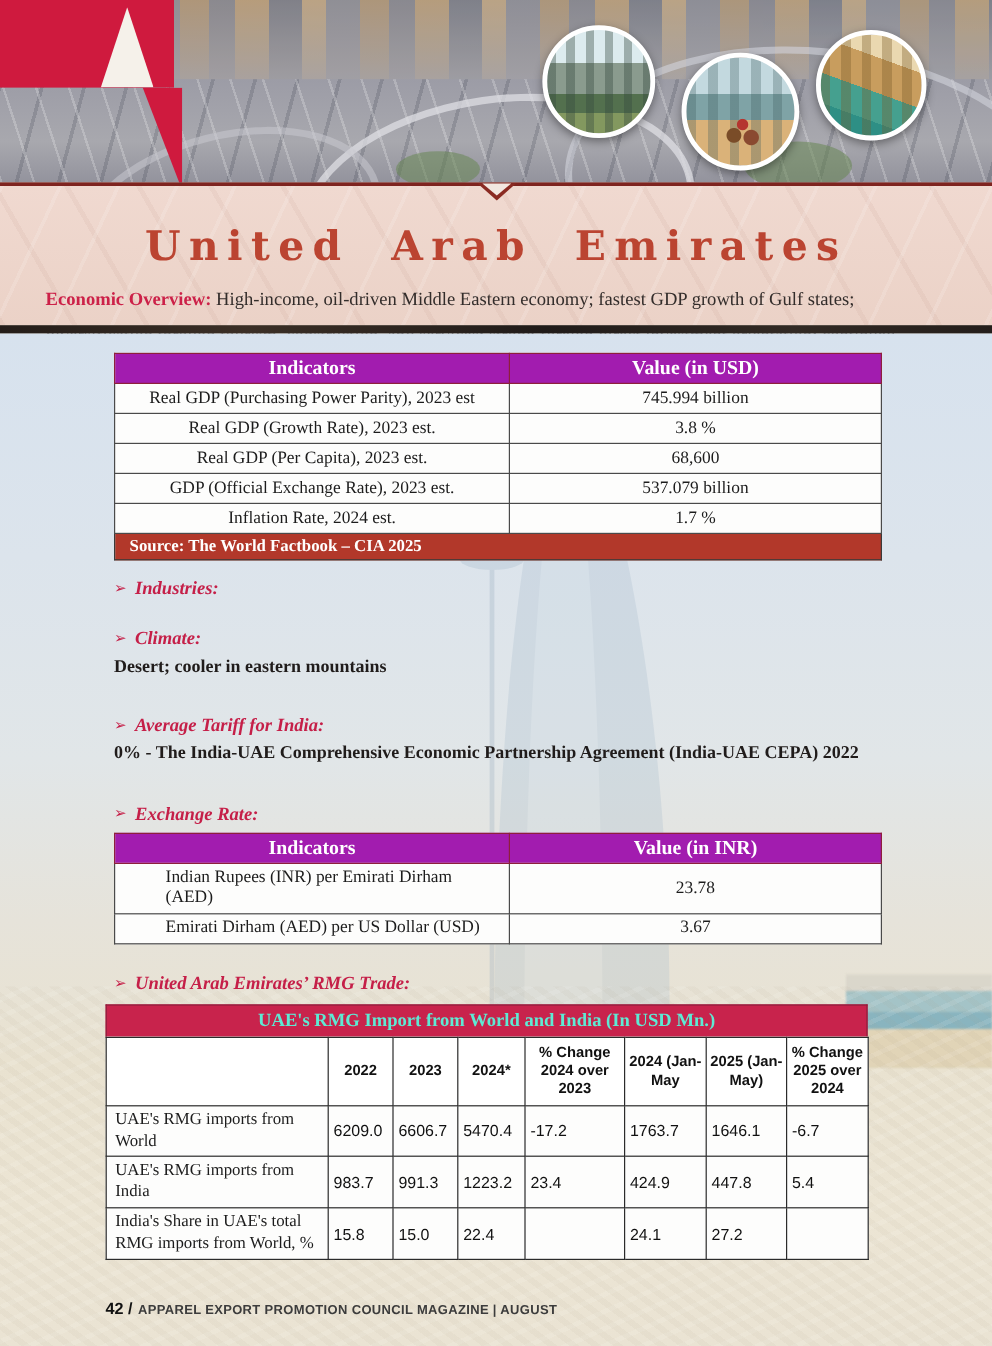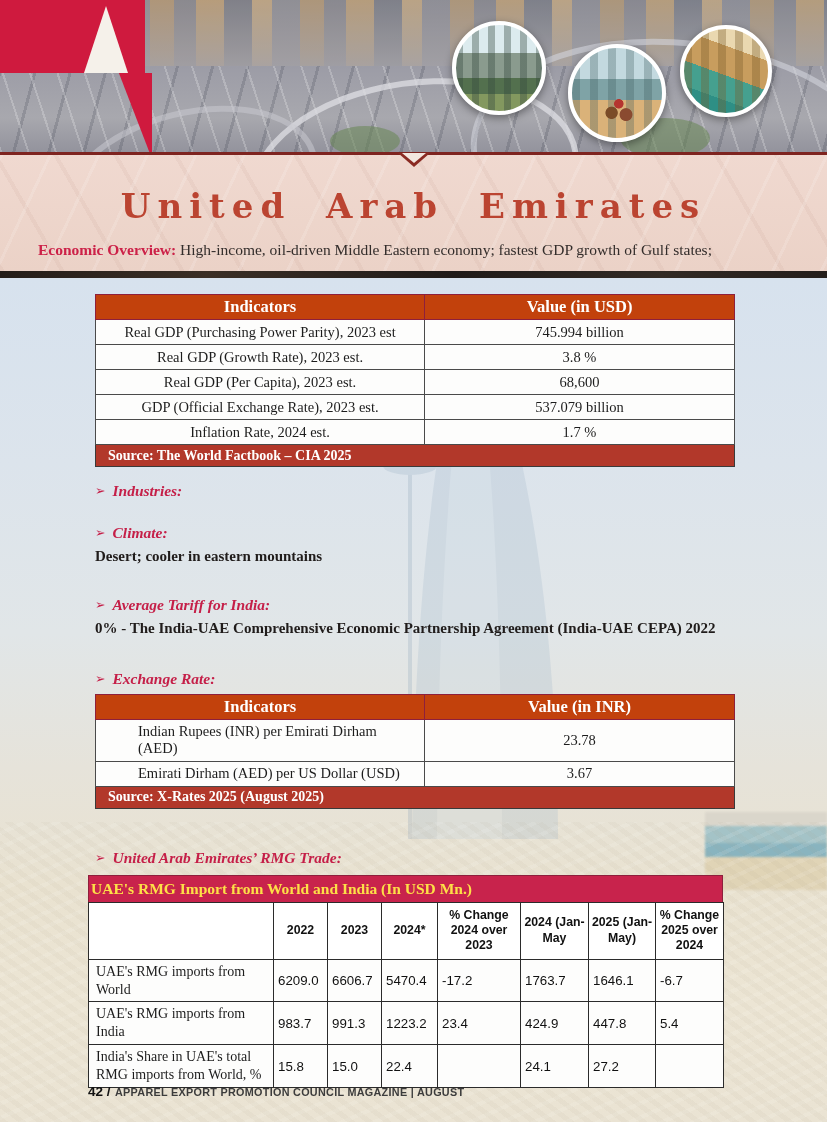--- a/index.html
+++ b/index.html
@@ -112,33 +112,33 @@
   .inner { position:relative; padding:10px 92px 0 95px; }
 
   .sec-h { color:#c51f48; font-weight:bold; font-style:italic; font-size:15.5px; }
   .sec-h .arrow { font-style:normal; font-family:"DejaVu Sans", sans-serif;
     font-size:12.5px; margin-right:7px; position:relative; top:-1px; }
   .body-bold { font-weight:bold; color:#201c1b; font-size:15px; line-height:1.72; }
 
   
   table.datatable { border-collapse:collapse; width:640px; background:#fdfdfc;
     border:1.6px solid #3a3a3a; }
-  table.datatable th { background:#c2410c; color:#ffffff; font-size:16.5px; font-weight:bold;
+  table.datatable th { background:#a21caf; color:#ffffff; font-size:16.5px; font-weight:bold;
     padding:2px 4px; border:1.6px solid #8e1f3c; }
   table.datatable td { border:1.6px solid #4a4a4a; font-size:14.5px; text-align:center;
     padding:3.5px 8px; color:#1c1c1c; }
   table.datatable tr.srcrow td { background:#b2382a; color:#ffffff; font-weight:bold;
     text-align:left; font-size:14px; padding:2.5px 12px; border:none; }
   table.fx td.lbl-left { text-align:left;padding-left:42px; }
   .mt6 { margin-top:6px; }
 
   
   .rmg-wrap { margin-left:-7px; width:635px; }
-  .rmg-title { background:#c8234c; color:#fde047; font-weight:bold; font-size:15.5px;
-    text-align:left; padding:4px 2px; border:1.5px solid #8e1f3c; border-bottom:none; }
+  .rmg-title { background:#c8234c; color:#5eead4; font-weight:bold; font-size:15.5px;
+    text-align:center; padding:4px 2px; border:1.5px solid #8e1f3c; border-bottom:none; }
   table.rmg { border-collapse:collapse; width:635px; background:#fdfdfc; border:1.6px solid #2b2b2b;
     table-layout:fixed; }
   table.rmg th { font-family:"Liberation Sans", sans-serif; font-weight:bold; font-size:12.3px;
     line-height:1.25; text-align:center; padding:5px 2px; border:1.6px solid #2b2b2b;
     background:#ffffff; color:#111; }
   table.rmg td { border:1.6px solid #2b2b2b; padding:3px 4px; vertical-align:middle; }
   table.rmg td.rowlabel { font-size:14px; line-height:1.28; text-align:left; padding-left:7px; color:#1c1c1c; }
   table.rmg td.num { font-family:"Liberation Sans", sans-serif; font-size:13.3px; text-align:left; color:#111; }
 
   
@@ -249,27 +249,24 @@
           <th>Value (in INR)</th>
         </tr>
         <tr>
           <td class="lbl-left">Indian Rupees (INR) per Emirati Dirham (AED)</td>
           <td>23.78</td>
         </tr>
         <tr>
           <td class="lbl-left">Emirati Dirham (AED) per US Dollar (USD)</td>
           <td>3.67</td>
         </tr>
-        <tr class="srcrow">
-          <td colspan="2">Source: X-Rates 2025 (August 2025)</td>
-        </tr>
       </tbody>
         </table>
 
-      <div class="sec-h" style="margin-top:40px"><span class="arrow">➢</span><span>United Arab Emirates’ RMG Trade:</span></div>
+      <div class="sec-h" style="margin-top:24px"><span class="arrow">➢</span><span>United Arab Emirates’ RMG Trade:</span></div>
 
       <div class="rmg-wrap" style="margin-top:8px">
         <div class="rmg-title">UAE's RMG Import from World and India (In USD Mn.)</div>
         <table class="rmg">
           <colgroup>
             <col style="width:185px">
               <col style="width:54px">
               <col style="width:54px">
               <col style="width:56px">
             <col style="width:83px">

